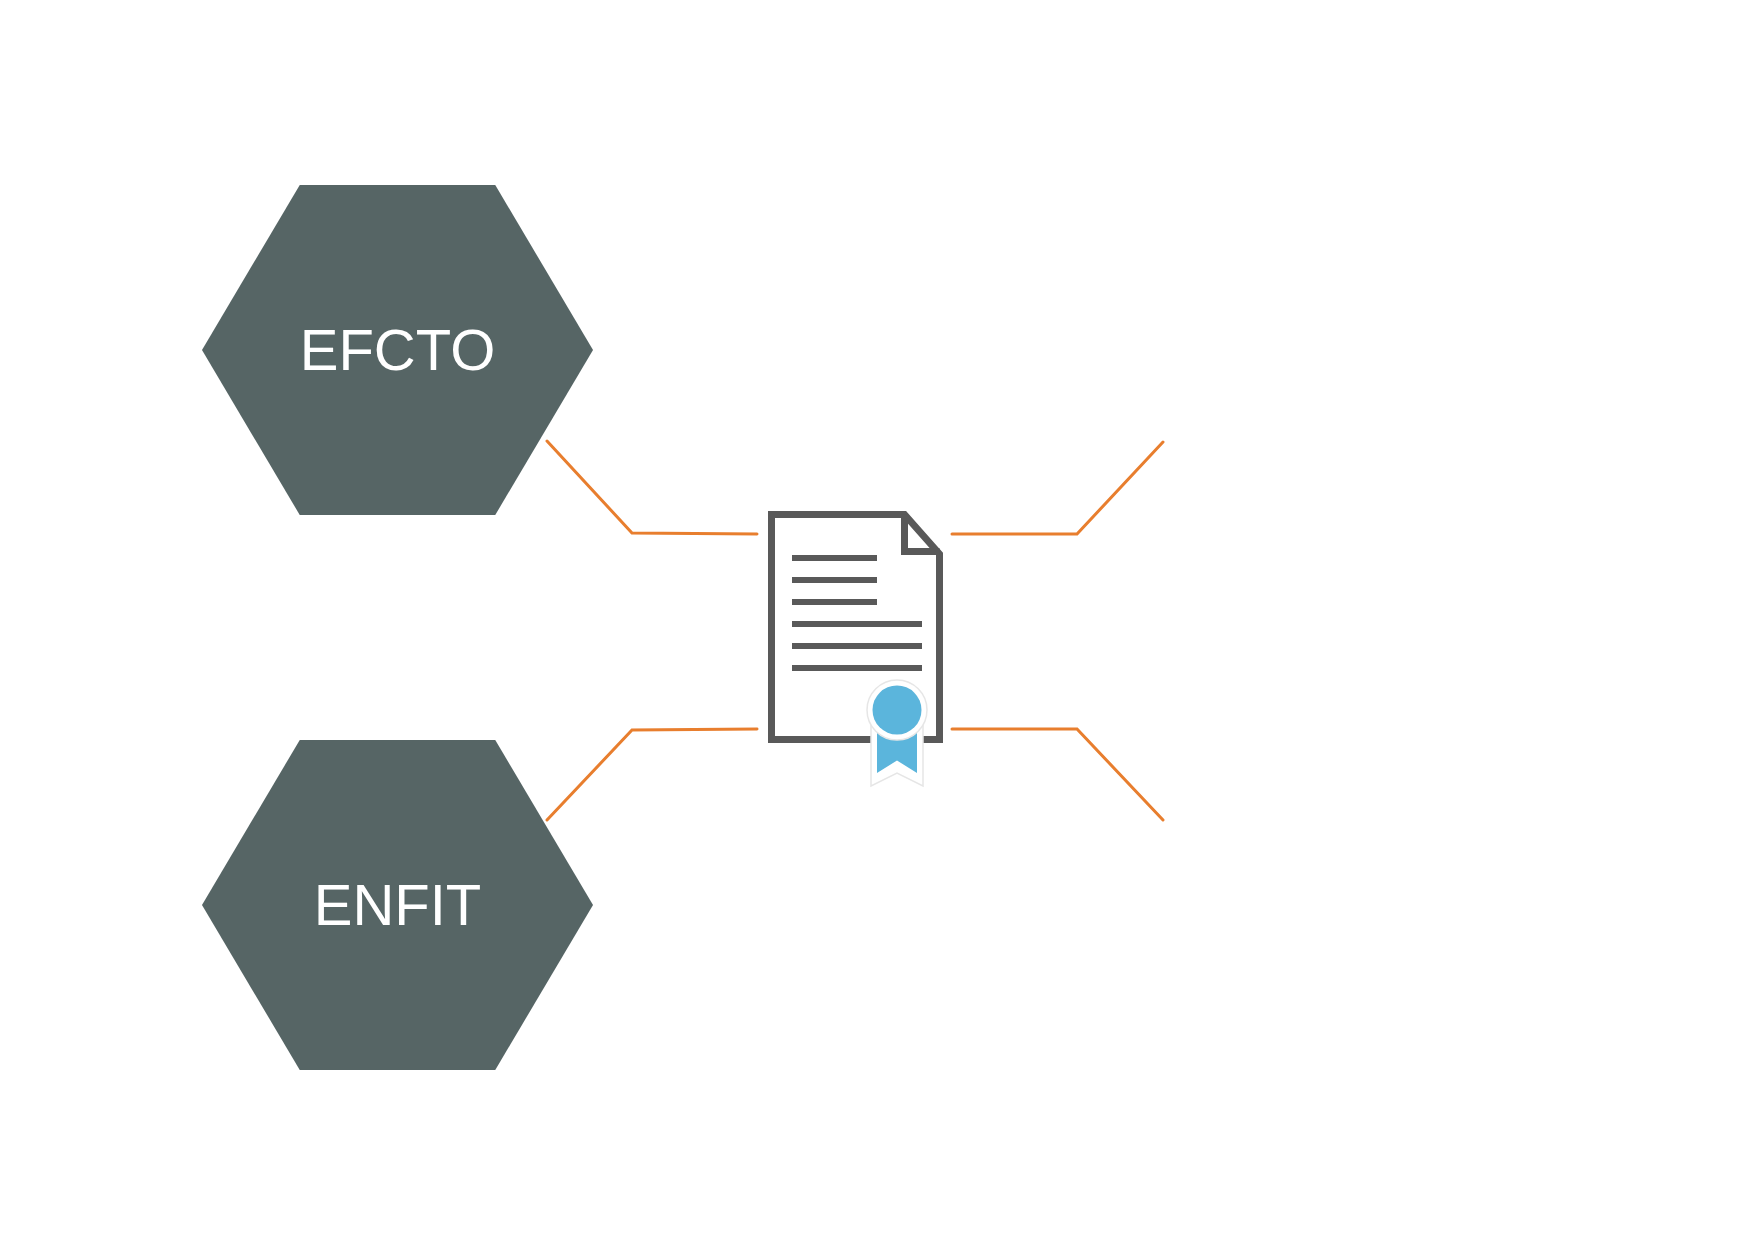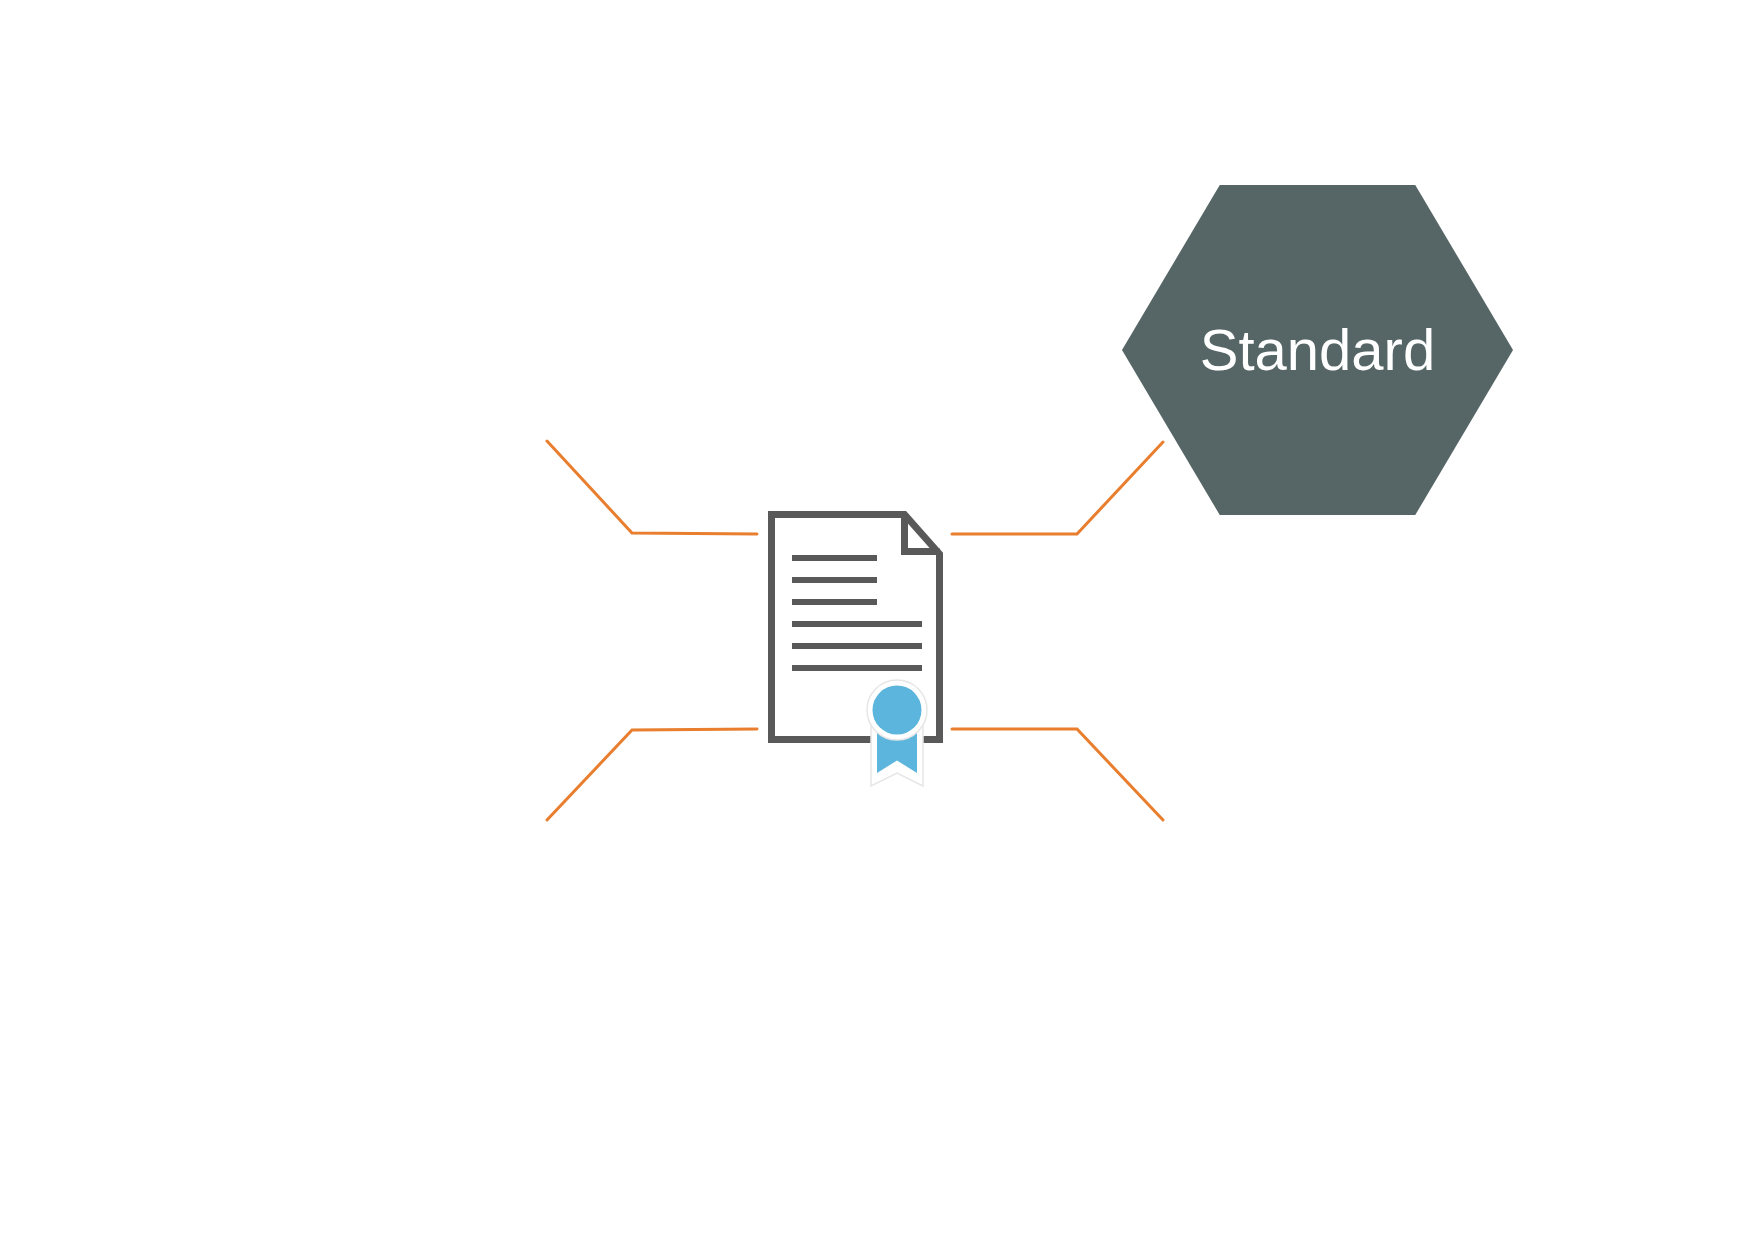--- a/index.html
+++ b/index.html
@@ -106,20 +106,23 @@
 
       <g>
         <polygon class="halo" points="871,706 923,706 923,786 897,773 871,786"></polygon>
         <polygon class="seal-fill" points="877,712 917,712 917,773 897,760.5 877,773"></polygon>
         <circle class="halo" cx="897" cy="710" r="30"></circle>
         <circle class="seal-fill" cx="897" cy="710" r="24.5"></circle>
       </g>
     </g>
   </svg>
 
-
-  <div class="hex hex--top-right">
-    <span class="hex-label">Standard</span>
+  <div class="hex hex--top-left">
+    <span class="hex-label">EFCTO</span>
   </div>
 
+
+  <div class="hex hex--bottom-left">
+    <span class="hex-label">ENFIT</span>
+  </div>
 
 
 </div>
 
 </body></html>

